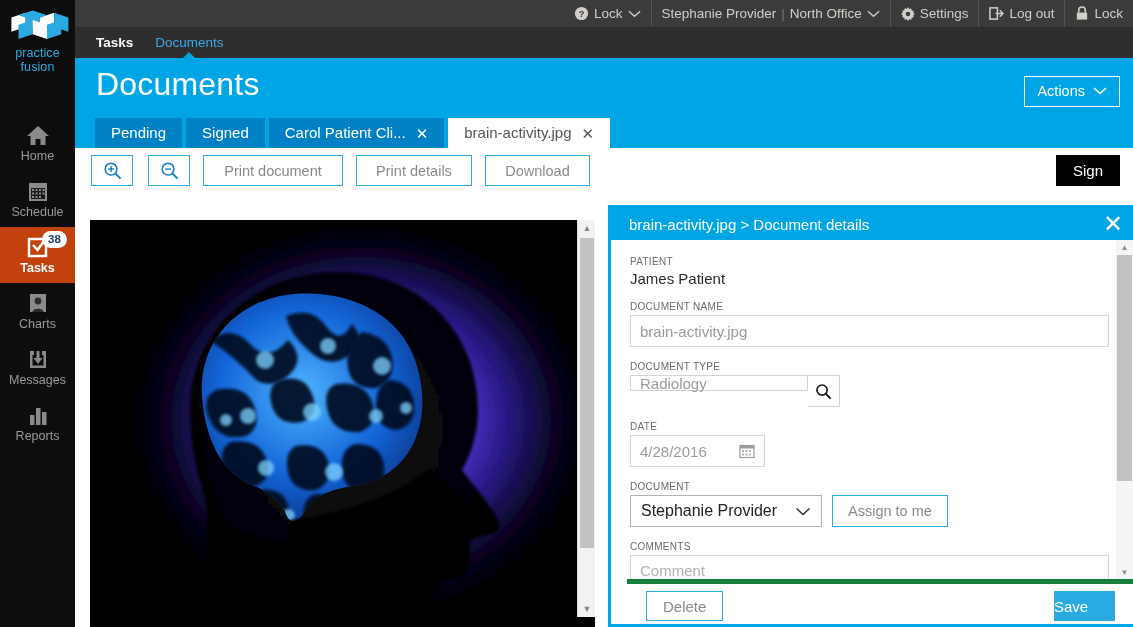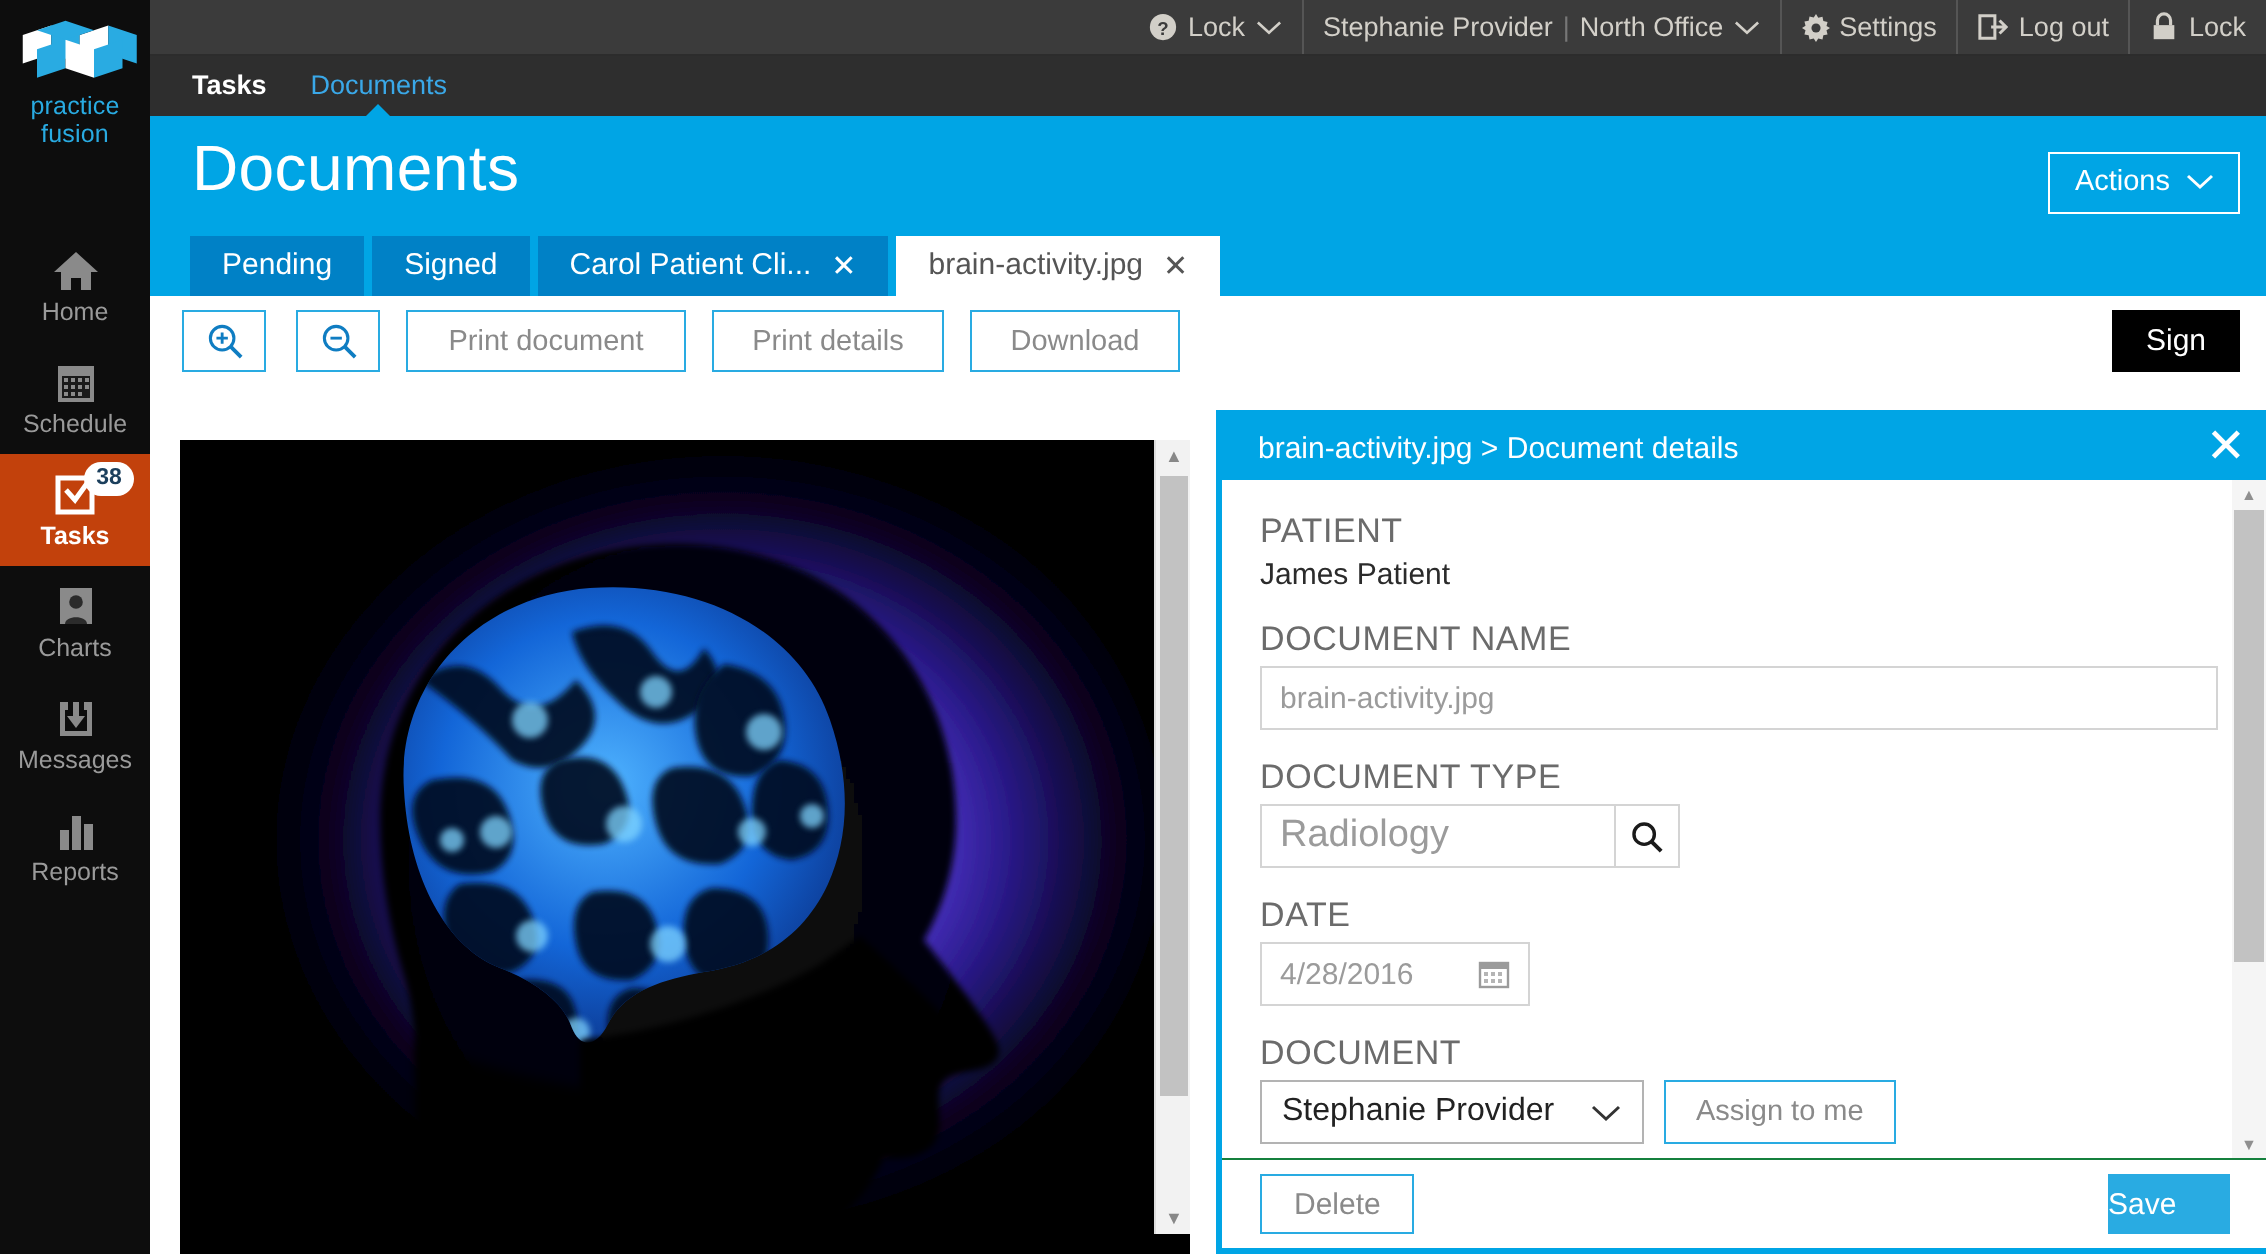--- a/index.html
+++ b/index.html
@@ -149,33 +149,33 @@
   }
   .det-close {
     position: absolute; right: 10px; top: 2px; color: #fff; font-size: 24px;
     line-height: 28px; font-weight: 300;
   }
   .det-body {
     position: absolute; left: 0; top: 32px; right: 0; bottom: 45px;
     overflow: hidden; padding: 16px 20px 0 19px; background: #ffffff;
   }
   .fld-label {
-    color: #6b6b6b; font-size: 17px; letter-spacing: .3px; margin-bottom: 3px;
+    color: #6b6b6b; font-size: 10px; letter-spacing: .3px; margin-bottom: 3px;
   }
   .fld-value { color: #2b2b2b; font-size: 15px; margin-bottom: 14px; }
   .txtinput {
     width: 479px; height: 32px; border: 1px solid #d4d4d4; background: #fff;
     color: #9b9b9b; font-size: 15px; padding: 0 9px; margin-bottom: 14px;
     display: flex; align-items: center;
     font-family: "Liberation Sans", sans-serif;
   }
   .combo { display: flex; margin-bottom: 14px; }
   .combo .txt {
-    width: 178px; height: 32px; border: 1px solid #d4d4d4; background: #fff;
-    color: #9b9b9b; font-size: 19px; padding: 0 9px; display: flex; align-items: center;
+    width: 178px; height: 16px; border: 1px solid #d4d4d4; background: #fff;
+    color: #9b9b9b; font-size: 15px; padding: 0 9px; display: flex; align-items: center;
   }
   .combo .sbtn {
     width: 32px; height: 32px; border: 1px solid #d4d4d4; border-left: none;
     background: #fff; display: flex; align-items: center; justify-content: center;
   }
   .datefld {
     width: 135px; height: 32px; border: 1px solid #d4d4d4; background: #fff;
     color: #9b9b9b; font-size: 15px; padding: 0 9px; margin-bottom: 14px;
     display: flex; align-items: center; justify-content: space-between;
   }
@@ -189,22 +189,22 @@
     height: 32px; border: 1px solid #29abe2; background: #fff; color: #8a8a8a;
     font-size: 14.5px; padding: 0 15px; display: flex; align-items: center;
     font-family: "Liberation Sans", sans-serif;
   }
   .comments {
     width: 479px; height: 48px; border: 1px solid #d4d4d4; background: #fff;
     color: #b1b1b1; font-size: 15px; padding: 6px 9px;
     font-family: "Liberation Sans", sans-serif;
   }
   .det-foot {
-    position: absolute; left: 0; right: 0; bottom: 0; height: 45px;
-    background: #ffffff; border-top: 1px solid #15803d; margin-top: 18px;
+    position: absolute; left: 16px; right: 0; bottom: 0; height: 45px;
+    background: #ffffff; border-top: 5px solid #15803d; margin-top: 18px;
   }
   .del-btn {
     position: absolute; left: 19px; top: 7px; height: 30px;
     border: 1px solid #29abe2; background: #fff; color: #8a8a8a;
     font-size: 15px; padding: 0 16px; display: flex; align-items: center;
     font-family: "Liberation Sans", sans-serif;
   }
   .save-btn {
     position: absolute; right: 18px; top: 7px; height: 30px; width: 61px;
     background: #29abe2; color: #fff; border: none; font-size: 15px;

